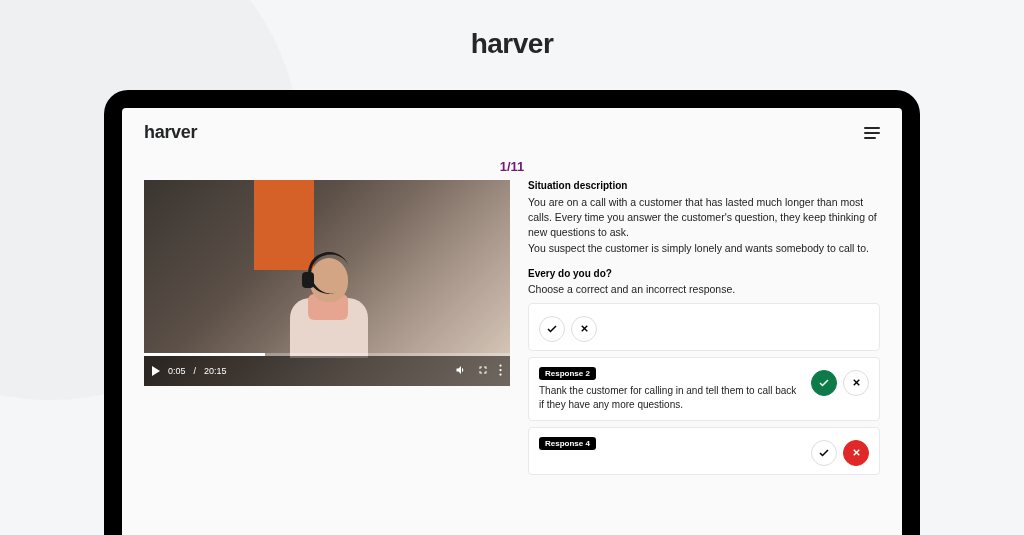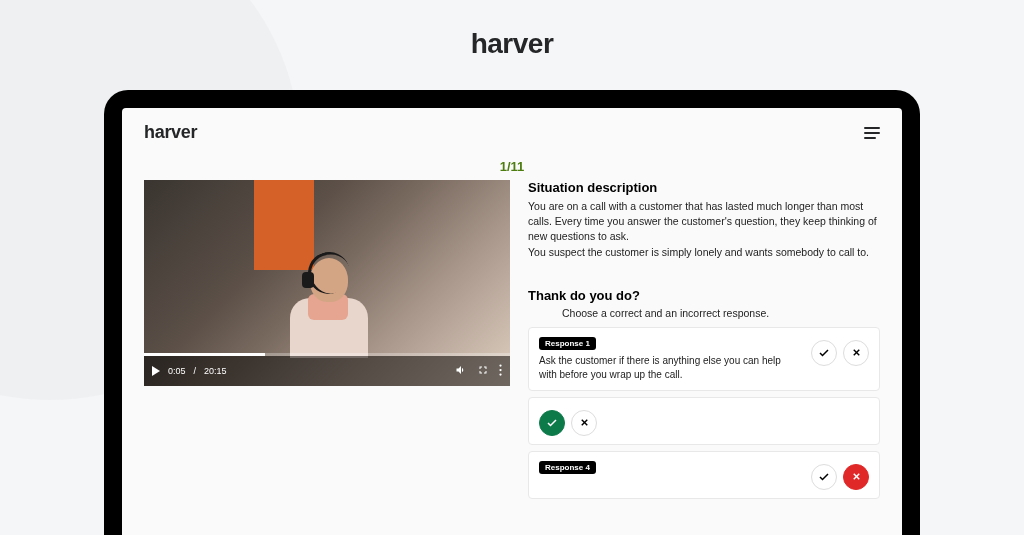--- a/index.html
+++ b/index.html
@@ -72,21 +72,21 @@
       background: #252628;
       border-radius: 1px;
     }
     .menu-icon span:nth-child(1) { width: 16px; }
     .menu-icon span:nth-child(2) { width: 16px; }
     .menu-icon span:nth-child(3) { width: 12px; }
     .progress {
       text-align: center;
       font-weight: 700;
       font-size: 13px;
-      color: #4d7c0f;
+      color: #701a75;
       margin-top: 10px;
     }
     .content {
       display: flex;
       padding: 6px 22px 22px 22px;
       gap: 18px;
     }
     .video-area {
       width: 366px;
       flex-shrink: 0;
@@ -209,33 +209,32 @@
     .vol-icon, .fs-icon, .more-icon {
       cursor: pointer;
       color: #fff;
     }
     .text-area {
       flex: 1;
       font-size: 10.5px;
     }
     .section-title {
       font-weight: 700;
-      font-size: 13px;
+      font-size: 10px;
       color: #000;
       margin-bottom: 4px;
     }
     .desc-text {
       color: #222;
       line-height: 1.45;
-      margin-bottom: 28px;
+      margin-bottom: 12px;
     }
     .instr {
       color: #222;
       margin-bottom: 8px;
-      margin-left: 34px;
     }
     .response-card {
       background: #fff;
       border: 1px solid #e8e8e8;
       border-radius: 4px;
       padding: 8px 10px;
       margin-bottom: 6px;
       display: flex;
       align-items: flex-start;
       gap: 10px;
@@ -353,44 +352,44 @@
         </div>
       </div>
 
       <div class="text-area">
         <div class="section-title">Situation description</div>
         <div class="desc-text">
           <span>You are on a call with a customer that has lasted much longer than most calls. Every time you answer the customer's question, they keep thinking of new questions to ask.</span><br>
           <span>You suspect the customer is simply lonely and wants somebody to call to.</span>
         </div>
 
-        <div class="section-title">Thank do you do?</div>
+        <div class="section-title">Every do you do?</div>
         <div class="instr">Choose a correct and an incorrect response.</div>
 
         <div class="response-card">
-          <div class="resp-body">
-            <div class="resp-badge">Response 1</div>
-            <div class="resp-text">Ask the customer if there is anything else you can help with before you wrap up the call.</div>
-          </div>
           <div class="resp-actions">
             <div class="action-btn">
               <svg width="12" height="12" viewBox="0 0 24 24" fill="none" stroke="currentColor" stroke-width="3">
                   <polyline points="20 6 9 17 4 12"></polyline>
                 </svg>
             </div>
             <div class="action-btn">
               <svg width="11" height="11" viewBox="0 0 24 24" fill="none" stroke="currentColor" stroke-width="3">
                   <line x1="18" y1="6" x2="6" y2="18"></line>
                   <line x1="6" y1="6" x2="18" y2="18"></line>
                 </svg>
             </div>
           </div>
         </div>
 
         <div class="response-card">
+          <div class="resp-body">
+            <div class="resp-badge">Response 2</div>
+            <div class="resp-text">Thank the customer for calling in and tell them to call back if they have any more questions.</div>
+          </div>
           <div class="resp-actions">
             <div class="action-btn selected-correct">
               <svg width="12" height="12" viewBox="0 0 24 24" fill="none" stroke="currentColor" stroke-width="3">
                   <polyline points="20 6 9 17 4 12"></polyline>
                 </svg>
             </div>
             <div class="action-btn">
               <svg width="11" height="11" viewBox="0 0 24 24" fill="none" stroke="currentColor" stroke-width="3">
                   <line x1="18" y1="6" x2="6" y2="18"></line>
                   <line x1="6" y1="6" x2="18" y2="18"></line>

